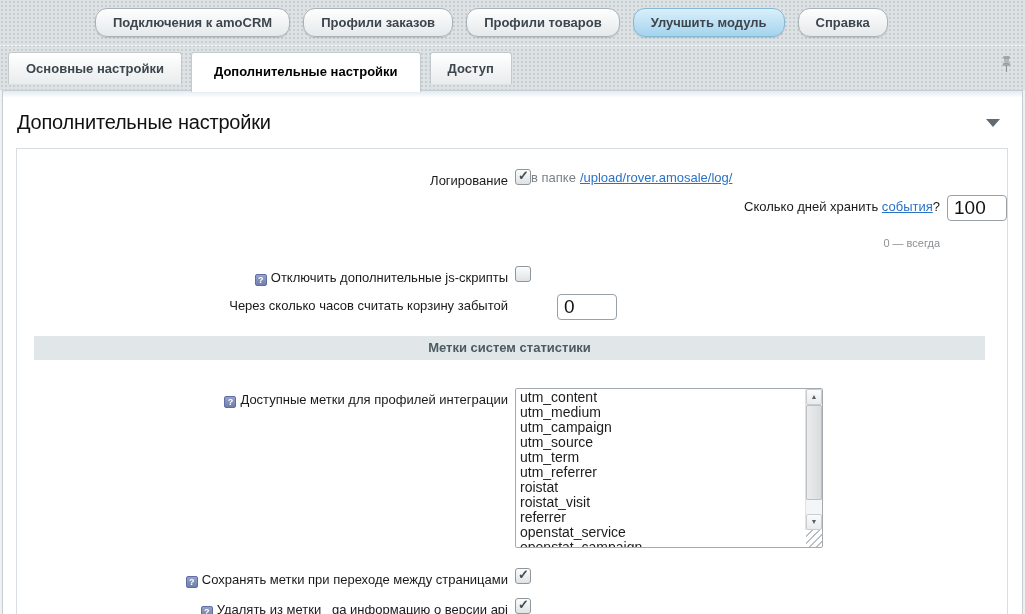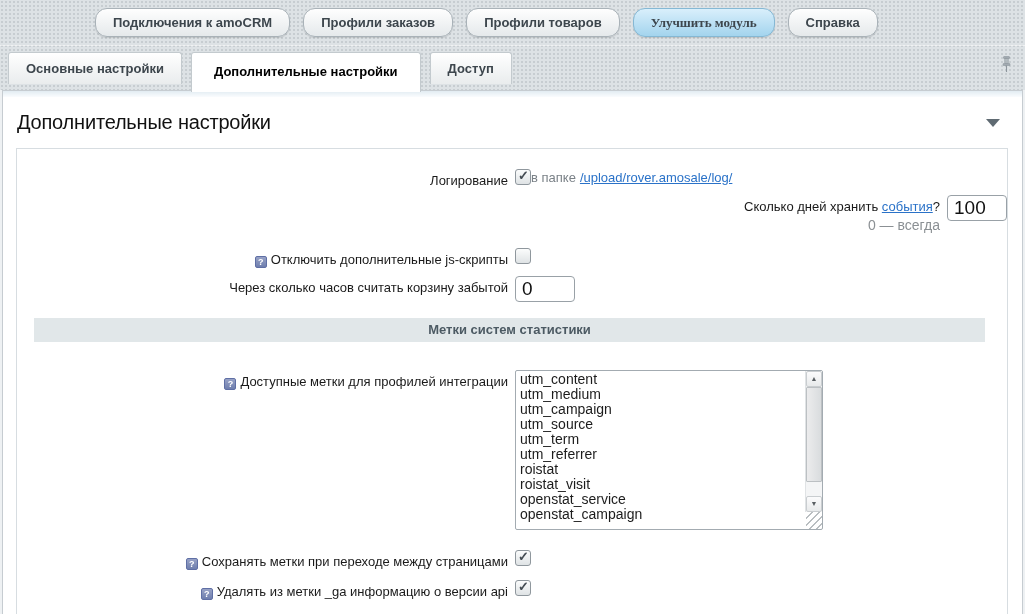--- a/index.html
+++ b/index.html
@@ -36,21 +36,20 @@
     box-shadow:0 1px 1px rgba(0,0,0,0.12);
     font-weight:bold;
     font-size:13px;
     color:#3d464d;
     cursor:pointer;
     white-space:nowrap;
   }
   .btn.primary {
     background:linear-gradient(#d9effb,#a3d4ee);
     border-color:#85b8d4;
-    font-family:Liberation Serif, serif;
   }
 
   
   .tabbar {
     display:flex;
     align-items:center;
     padding-left:8px;
     gap:9px;
     height:44px;
     position:relative;
@@ -130,25 +129,25 @@
   .row .label-cell {
     width:491px;
     text-align:right;
     padding-top:3px;
     color:#1a1a1a;
     line-height:17px;
   }
   .row .field-cell { margin-left:7px; display:flex; align-items:center; }
 
   .mb6 { margin-bottom:6px; }  .mb8 { margin-bottom:8px; }
-  .mb14 { margin-bottom:14px;justify-content:flex-end; } .mb16 { margin-bottom:16px; } .mb20 { margin-bottom:20px; }
+  .mb14 { margin-bottom:14px;justify-content:flex-end; } .mb16 { margin-bottom:16px;gap:42px; } .mb20 { margin-bottom:20px; }
   .mb10 { margin-bottom:10px; }
 
   a.lnk { color:#2a72c8; text-decoration:underline; cursor:pointer; }
-  .hint { color:#8b9094; font-size:14px; margin-top:2px; }
+  .hint { color:#8b9094; font-size:11px; margin-top:20px; }
   .muted { color:#7a8187; }
 
   .help-ico {
     display:inline-block;
     width:12px; height:12px;
     margin-right:4px;
     border:1px solid #5f6fa5;
     border-radius:2px;
     background:linear-gradient(#97a2c6,#6f7fae);
     color:#fff;
@@ -355,20 +354,21 @@
           <div class="listbox">
             <div class="options">
               <div class="opt">utm_content</div>
               <div class="opt">utm_medium</div>
               <div class="opt">utm_campaign</div>
               <div class="opt">utm_source</div>
               <div class="opt">utm_term</div>
               <div class="opt">utm_referrer</div>
               <div class="opt">roistat</div>
               <div class="opt">roistat_visit</div>
+              <div class="opt">referrer</div>
               <div class="opt">openstat_service</div>
               <div class="opt">openstat_campaign</div>
             </div>
             <div class="sb">
               <div class="sb-btn up">▲</div>
               <div class="sb-thumb"></div>
               <div class="sb-btn down">▼</div>
             </div>
             <div class="resize-grip"></div>
           </div>

